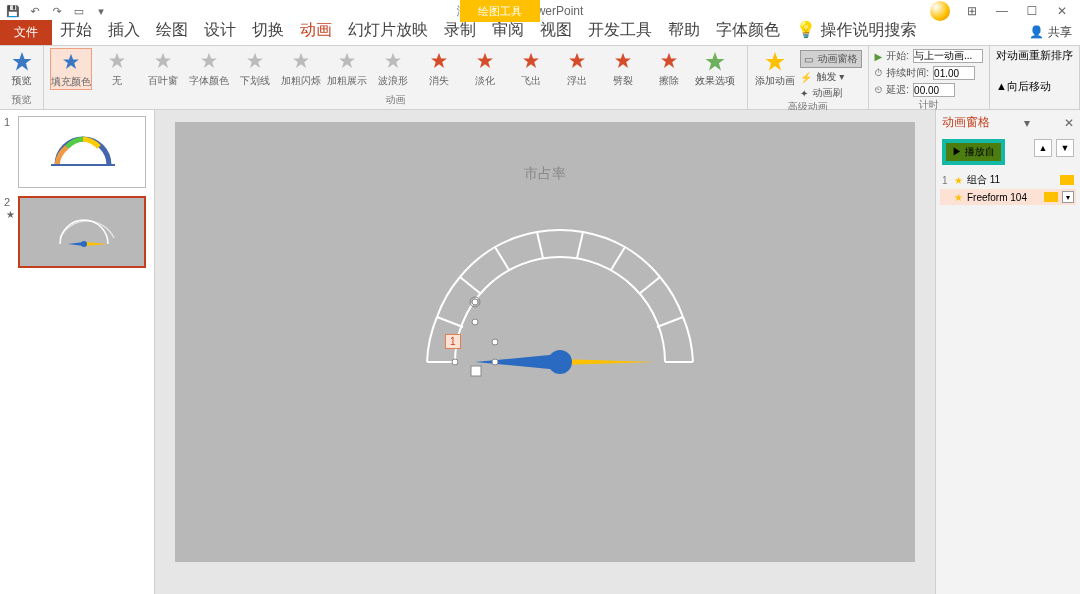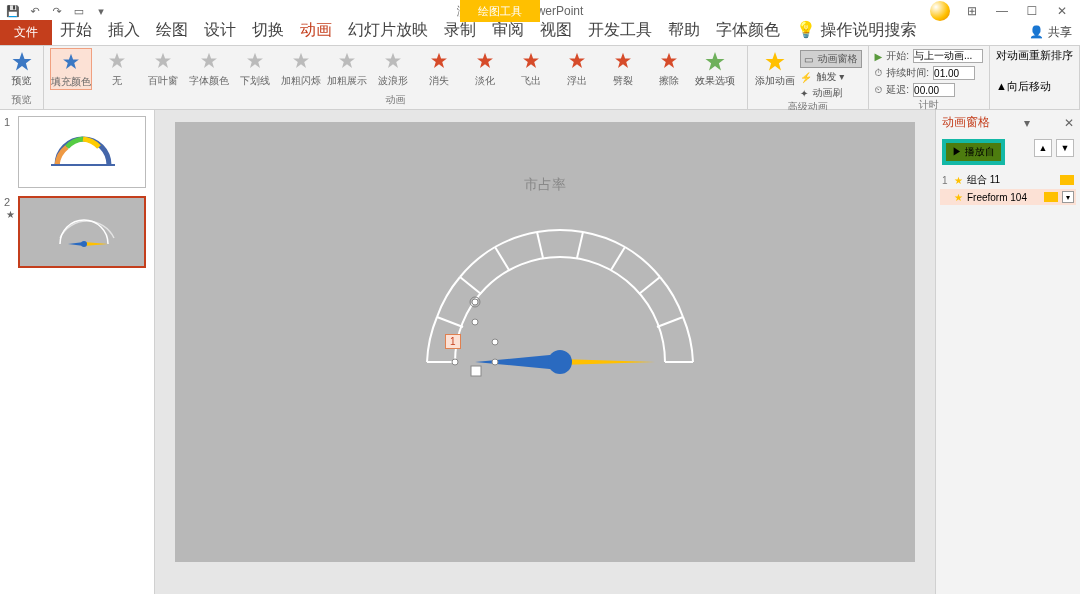--- a/index.html
+++ b/index.html
@@ -328,21 +328,21 @@
           <polygon points="48,46 64,44 64,48" fill="#2a6ac0"></polygon>
           <polygon points="64,44 88,46 64,48" fill="#ffc000"></polygon>
           <circle cx="64" cy="46" r="3" fill="#2a6ac0"></circle>
         </svg>
       </div>
     </div>
   </div>
 
   <div class="canvas-area">
     <div class="slide">
-      <div style="position:absolute;left:50%;top:54px;transform:translateX(-50%);color:#888;font-size:14px;">市占率</div>
+      <div style="position:absolute;left:50%;top:43px;transform:translateX(-50%);color:#888;font-size:14px;">市占率</div>
       <svg width="740" height="440" style="position:absolute;top:0;left:0;">
 
         <g stroke="#fff" stroke-width="2" fill="none">
           <path d="M 252 240 A 130 130 0 0 1 262 195"></path>
           <path d="M 262 195 A 130 130 0 0 1 285 155"></path>
           <path d="M 285 155 A 130 130 0 0 1 320 125"></path>
           <path d="M 320 125 A 130 130 0 0 1 362 110"></path>
           <path d="M 362 110 A 130 130 0 0 1 408 110"></path>
           <path d="M 408 110 A 130 130 0 0 1 450 125"></path>
           <path d="M 450 125 A 130 130 0 0 1 485 155"></path>

